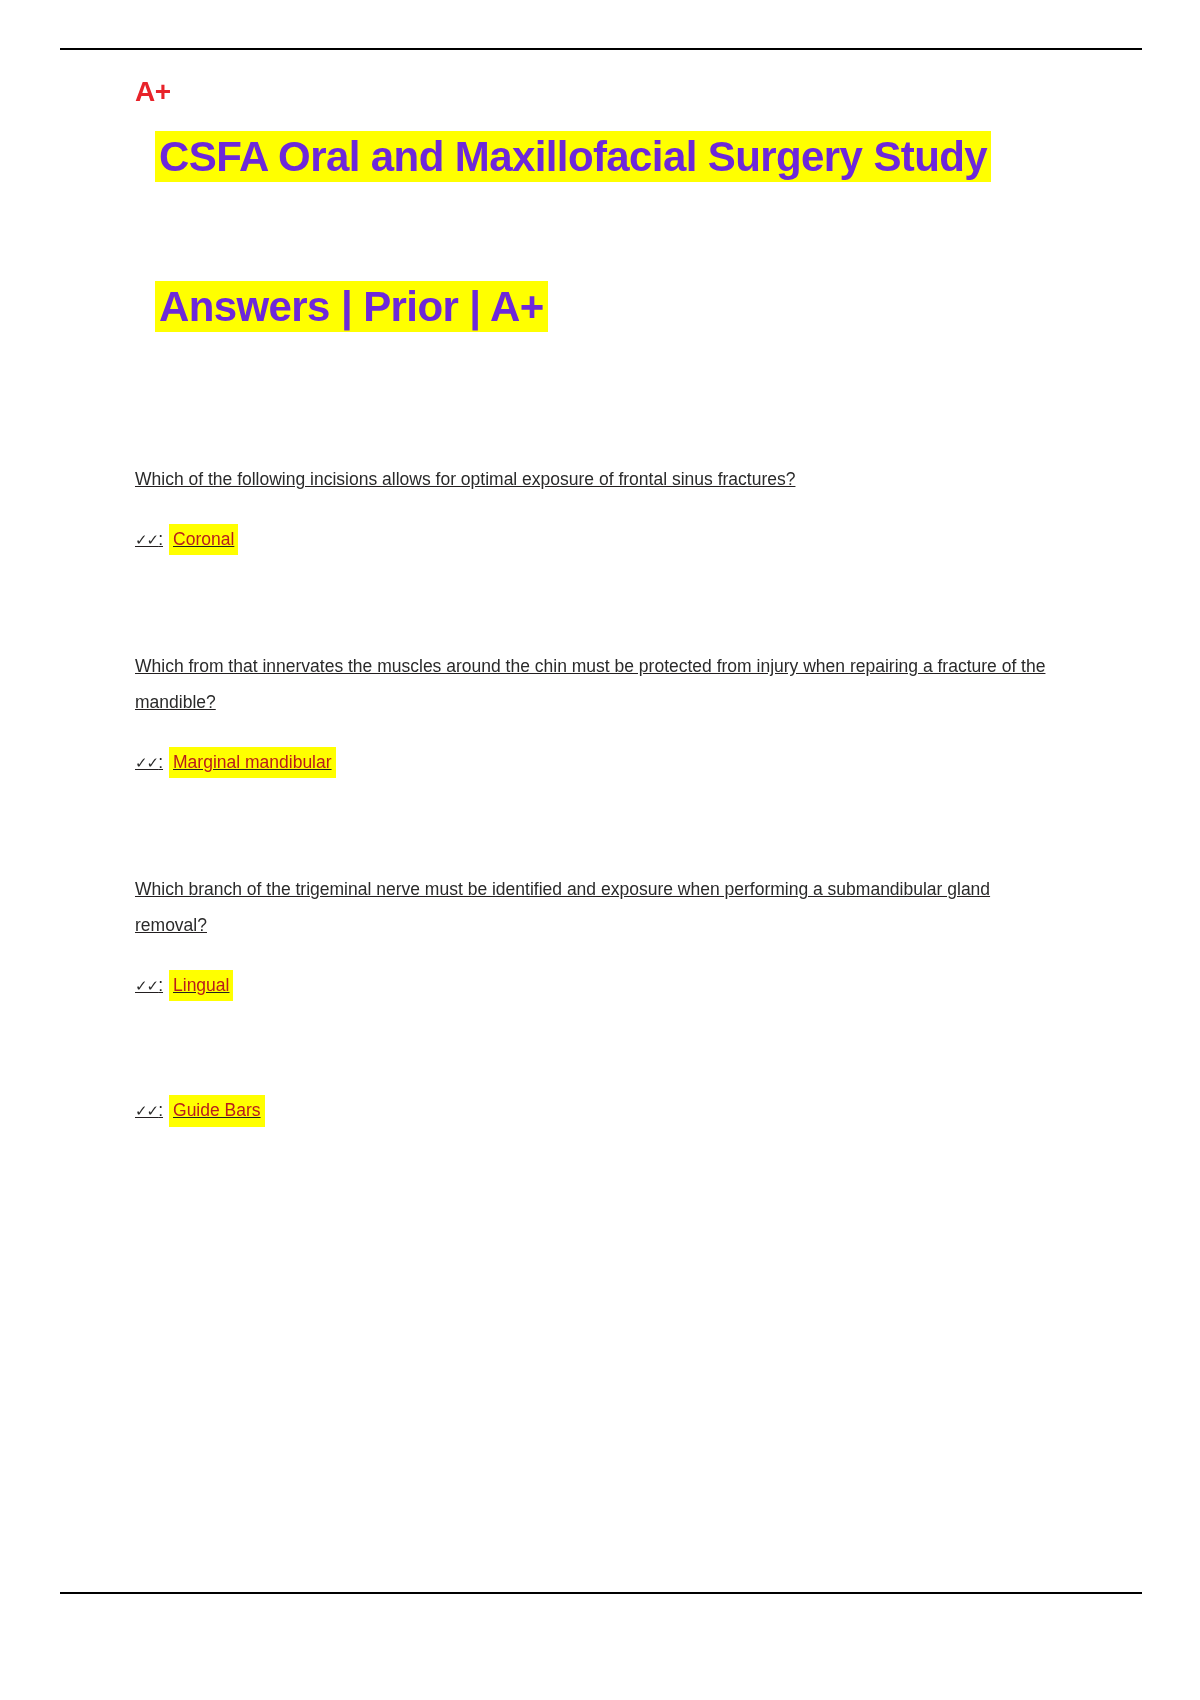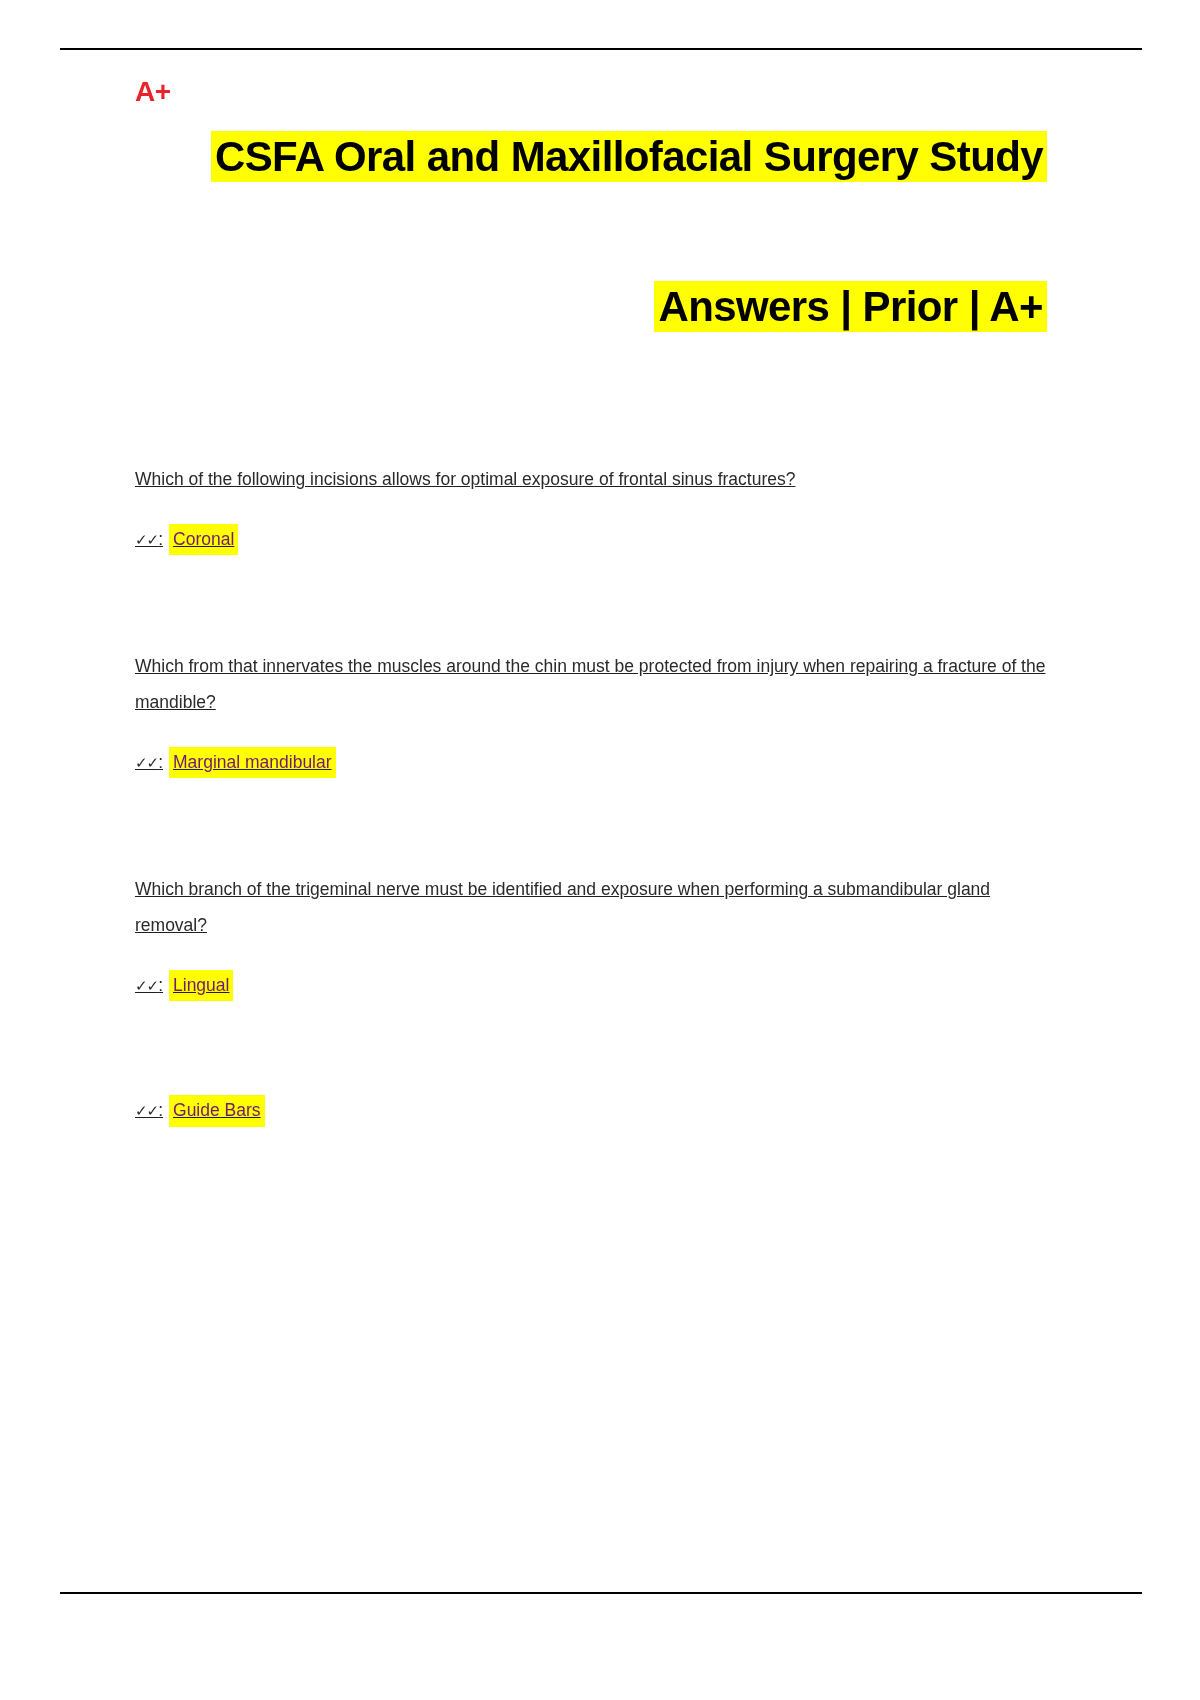--- a/index.html
+++ b/index.html
@@ -45,26 +45,26 @@
     font-size: 28px;
     font-weight: bold;
     color: #e8232a;
     letter-spacing: -0.5px;
     margin: 18px 0 0 75px;
     line-height: 1;
   }
 
   .doc-title {
     margin: 14px 0 0 0;
-    text-align: right;
+    text-align: left;
     font-family: "Liberation Sans", sans-serif;
     font-weight: bold;
     font-size: 42px;
     line-height: 1.78;
-    color: #000000;
+    color: #6d28d9;
     letter-spacing: -0.6px;
     padding: 0 95px;
   }
   .doc-title .hl {
     background: #ffff00;
     padding: 2px 4px;
     box-decoration-break: clone;
     -webkit-box-decoration-break: clone;
   }
 
@@ -99,21 +99,21 @@
     letter-spacing: -1px;
     white-space: nowrap;
   }
   .colon {
     margin-right: 6px;
   }
   .answer-text {
     background: #ffff00;
     padding: 2px 4px 3px 4px;
     font-size: 17.5px;
-    color: #701a75;
+    color: #b91c1c;
   }
 </style>
 </head>
 <body>
 
 <div class="page">
 
   <div class="rule rule-top"></div>
   <div class="rule rule-bottom"></div>
 

